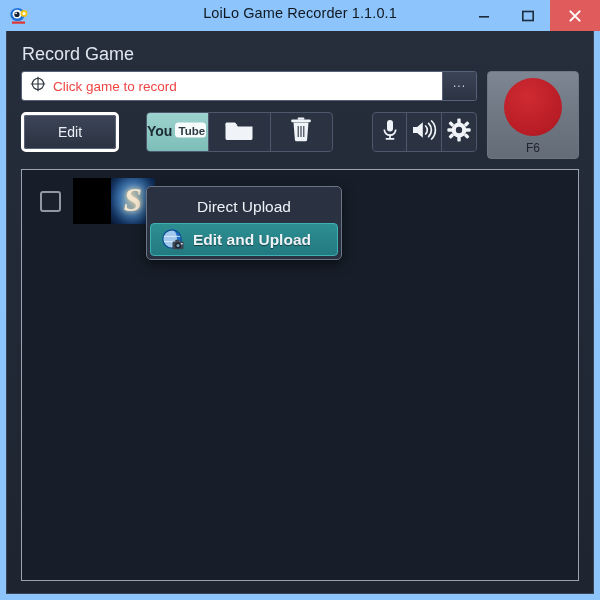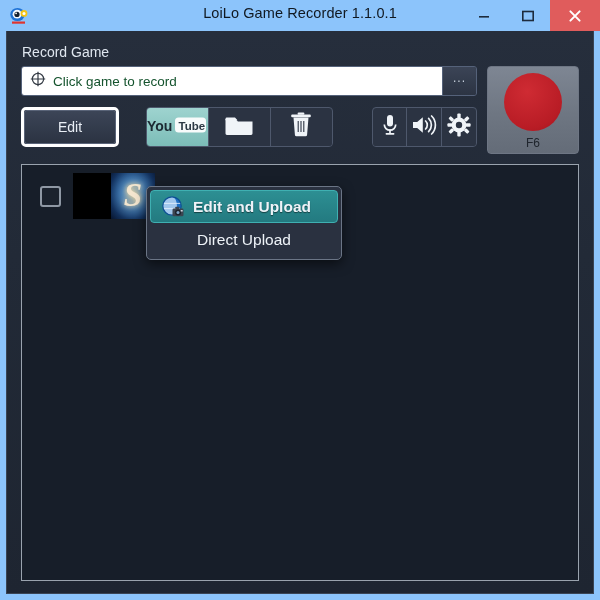--- a/index.html
+++ b/index.html
@@ -81,21 +81,21 @@
     left: 0; top: 0; right: 0; bottom: 0;
     padding: 12px 14px 12px 14px;
     box-sizing: border-box;
     display: flex;
     flex-direction: column;
   }
 
   
   #record-label {
     color: #dfe6ef;
-    font-size: 14px;
+    font-size: 18px;
     margin: 1px 0 6px 1px;
   }
   #top-row {
     display: flex;
     align-items: flex-start;
     gap: 10px;
   }
   #left-col { flex: 1 1 auto; min-width: 0; }
 
   .input-wrap {
@@ -111,21 +111,21 @@
     flex: 1 1 auto;
     background: #ffffff;
     display: flex;
     align-items: center;
     gap: 7px;
     padding: 0 8px;
     min-width: 0;
   }
   .game-input .txt {
     font-size: 13.5px;
-    color: #14532d;
+    color: #ef4444;
     white-space: nowrap;
     overflow: hidden;
     text-overflow: ellipsis;
   }
   .browse-btn {
     width: 34px;
     flex: 0 0 34px;
     background: linear-gradient(180deg,#3b4456,#2c3443);
     border-left: 1px solid #55627a;
     display: flex;
@@ -472,38 +472,38 @@
               <span class="glyph">S</span>
             </div>
           </div>
         </div>
       </div>
 
     </div>
 
     <div id="menu">
 
+      <div class="menu-item plain">
+        <span>Direct Upload</span>
+      </div>
+
       <div class="menu-item highlight">
         <span class="menu-ico">
           <svg width="24" height="24" viewBox="0 0 24 24">
             <circle cx="11" cy="11" r="9.2" fill="#1d6fc4"></circle>
             <path d="M11 1.8 a9.2 9.2 0 0 0 0 18.4 a5 9.2 0 0 0 0 -18.4 z" fill="#cfe6fb" opacity=".75"></path>
             <path d="M2.2 8.4 h17.6 M2.2 13.6 h17.6" stroke="#e8f3ff" stroke-width="1" opacity=".8"></path>
             <circle cx="11" cy="11" r="9.2" fill="none" stroke="#0d4f93" stroke-width="1.2"></circle>
             <g>
               <rect x="11.5" y="13.5" width="11" height="7.8" rx="1.4" fill="#3b4450"></rect>
               <rect x="14.2" y="11.8" width="4.2" height="2.2" rx="0.8" fill="#3b4450"></rect>
               <circle cx="17" cy="17.4" r="3" fill="#1d242e"></circle>
               <circle cx="17" cy="17.4" r="1.5" fill="#7fa6c9"></circle>
               <rect x="19.6" y="15" width="2.2" height="1.5" rx="0.6" fill="#cfd7e0"></rect>
             </g>
           </svg>
         </span>
         <span>Edit and Upload</span>
       </div>
-
-      <div class="menu-item plain">
-        <span>Direct Upload</span>
-      </div>
     </div>
 
   </div>
 </div>
 
 </body></html>

